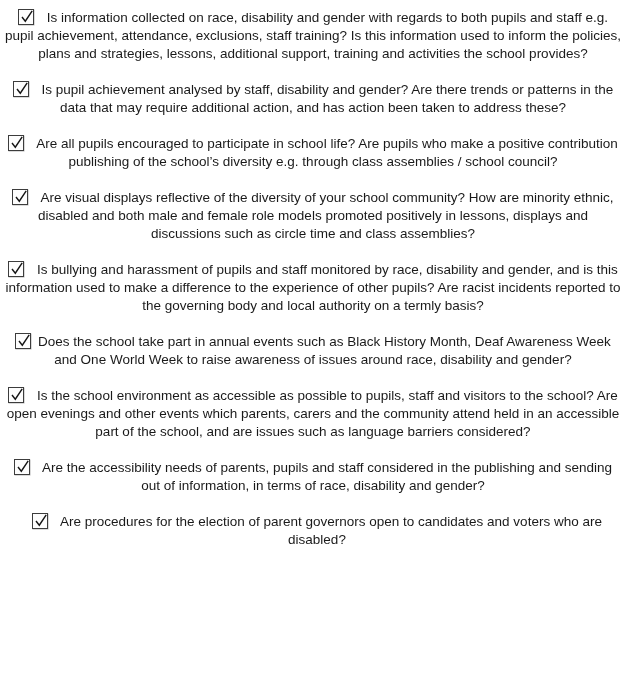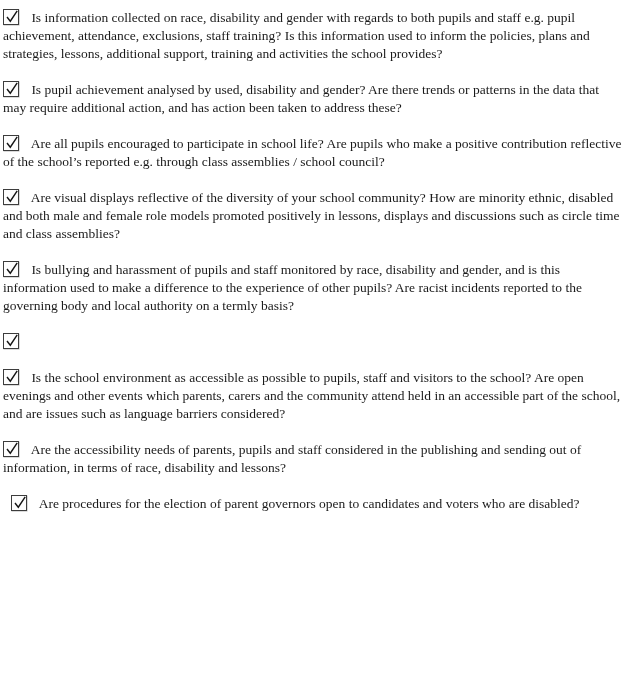--- a/index.html
+++ b/index.html
@@ -16,22 +16,21 @@
   .page {
     box-sizing: border-box;
     width: 627px;
     padding: 9px 4px 0 3px;
     font-size: 13.5px;
     line-height: 18px;
     color: #1a1a1a;
   }
   .item {
     margin: 0 0 18px 0;
-    text-align: left;
-    font-family: Liberation Serif, serif;
+    text-align: center;
   }
   .item:last-child {
     margin-bottom: 0;
     margin-left: 8px;
   }
   .checkbox {
     display: inline-block;
     box-sizing: border-box;
     width: 16px;
     height: 16px;
@@ -71,31 +70,31 @@
     <span class="item-text">Is information collected on race, disability and gender with regards to both pupils and staff e.g. pupil achievement, attendance, exclusions, staff training? Is this information used to inform the policies, plans and strategies, lessons, additional support, training and activities the school provides?</span>
   </div>
 
 
   <div class="item">
     <span class="checkbox checked" style="border-color: rgb(60, 60, 60);">
       <svg width="16" height="16" viewBox="0 0 16 16" aria-hidden="true">
         <path d="M3 8 L6.3 12.2 L13.2 1.8" fill="none" stroke="#141414" stroke-width="1.4"></path>
       </svg>
     </span>
-    <span class="item-text">Is pupil achievement analysed by used, disability and gender? Are there trends or patterns in the data that may require additional action, and has action been taken to address these?</span>
+    <span class="item-text">Is pupil achievement analysed by staff, disability and gender? Are there trends or patterns in the data that may require additional action, and has action been taken to address these?</span>
   </div>
 
 
   <div class="item">
     <span class="checkbox checked" style="border-color: rgb(60, 60, 60);">
       <svg width="16" height="16" viewBox="0 0 16 16" aria-hidden="true">
         <path d="M3 8 L6.3 12.2 L13.2 1.8" fill="none" stroke="#141414" stroke-width="1.4"></path>
       </svg>
     </span>
-    <span class="item-text">Are all pupils encouraged to participate in school life? Are pupils who make a positive contribution reflective of the school’s reported e.g. through class assemblies / school council?</span>
+    <span class="item-text">Are all pupils encouraged to participate in school life? Are pupils who make a positive contribution publishing of the school’s diversity e.g. through class assemblies / school council?</span>
   </div>
 
   <div class="item">
     <span class="checkbox checked" style="border-color: rgb(60, 60, 60);">
       <svg width="16" height="16" viewBox="0 0 16 16" aria-hidden="true">
         <path d="M3 8 L6.3 12.2 L13.2 1.8" fill="none" stroke="#141414" stroke-width="1.4"></path>
       </svg>
     </span>
     <span class="item-text">Are visual displays reflective of the diversity of your school community? How are minority ethnic, disabled and both male and female role models promoted positively in lessons, displays and discussions such as circle time and class assemblies?</span>
   </div>
@@ -108,38 +107,39 @@
     </span>
     <span class="item-text">Is bullying and harassment of pupils and staff monitored by race, disability and gender, and is this information used to make a difference to the experience of other pupils? Are racist incidents reported to the governing body and local authority on a termly basis?</span>
   </div>
 
   <div class="item tight">
     <span class="checkbox checked" style="border-color: rgb(60, 60, 60);">
       <svg width="16" height="16" viewBox="0 0 16 16" aria-hidden="true">
         <path d="M3 8 L6.3 12.2 L13.2 1.8" fill="none" stroke="#141414" stroke-width="1.4"></path>
       </svg>
     </span>
+    <span class="item-text">Does the school take part in annual events such as Black History Month, Deaf Awareness Week and One World Week to raise awareness of issues around race, disability and gender?</span>
   </div>
 
   <div class="item">
     <span class="checkbox checked" style="border-color: rgb(60, 60, 60);">
       <svg width="16" height="16" viewBox="0 0 16 16" aria-hidden="true">
         <path d="M3 8 L6.3 12.2 L13.2 1.8" fill="none" stroke="#141414" stroke-width="1.4"></path>
       </svg>
     </span>
     <span class="item-text">Is the school environment as accessible as possible to pupils, staff and visitors to the school? Are open evenings and other events which parents, carers and the community attend held in an accessible part of the school, and are issues such as language barriers considered?</span>
   </div>
 
   <div class="item">
     <span class="checkbox checked" style="border-color: rgb(60, 60, 60);">
       <svg width="16" height="16" viewBox="0 0 16 16" aria-hidden="true">
         <path d="M3 8 L6.3 12.2 L13.2 1.8" fill="none" stroke="#141414" stroke-width="1.4"></path>
       </svg>
     </span>
-    <span class="item-text">Are the accessibility needs of parents, pupils and staff considered in the publishing and sending out of information, in terms of race, disability and lessons?</span>
+    <span class="item-text">Are the accessibility needs of parents, pupils and staff considered in the publishing and sending out of information, in terms of race, disability and gender?</span>
   </div>
 
   <div class="item">
     <span class="checkbox checked" style="border-color: rgb(60, 60, 60);">
       <svg width="16" height="16" viewBox="0 0 16 16" aria-hidden="true">
         <path d="M3 8 L6.3 12.2 L13.2 1.8" fill="none" stroke="#141414" stroke-width="1.4"></path>
       </svg>
     </span>
     <span class="item-text">Are procedures for the election of parent governors open to candidates and voters who are disabled?</span>
   </div>

